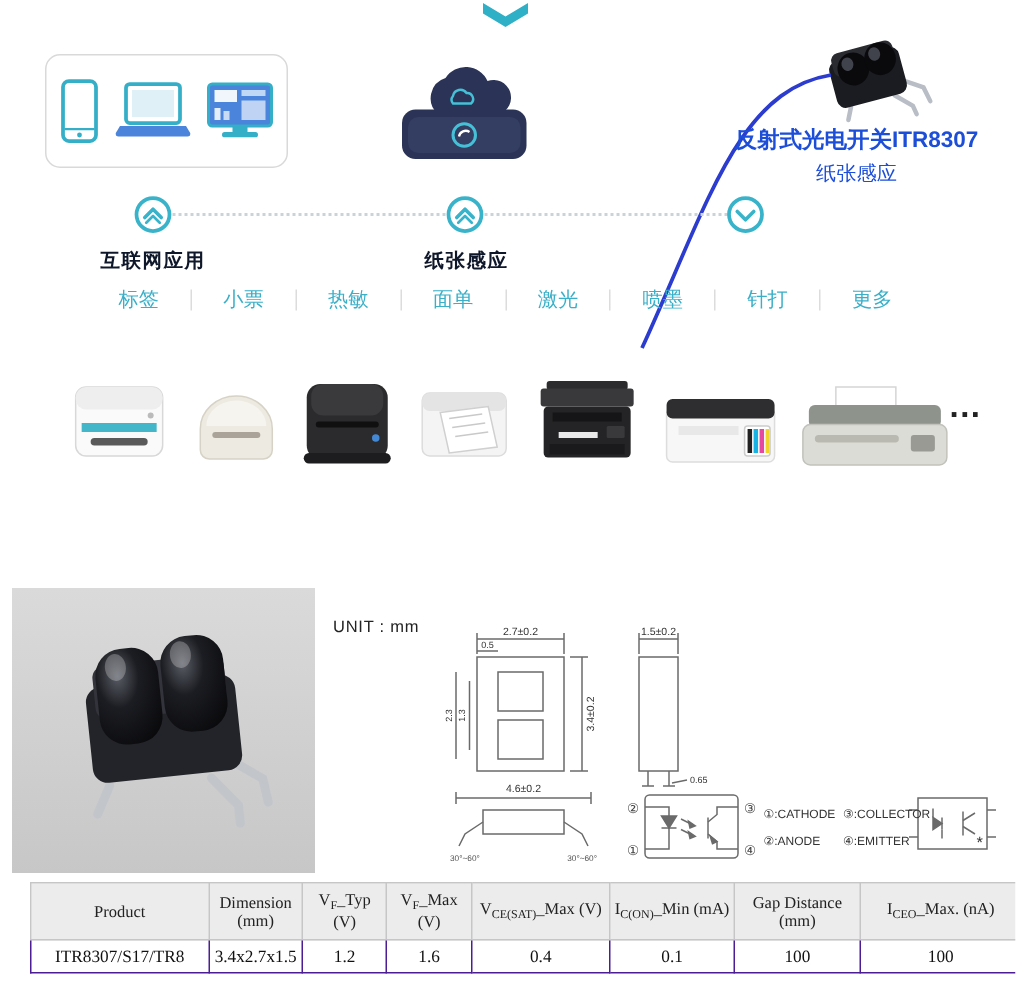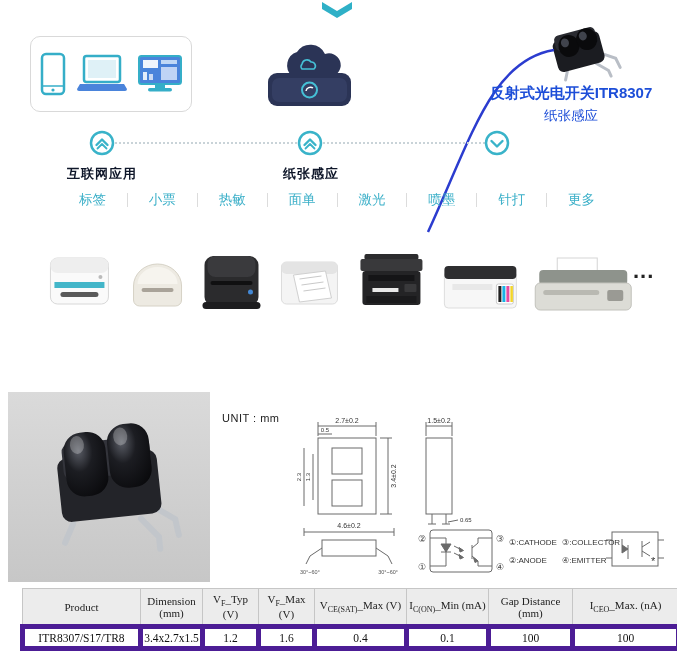--- a/index.html
+++ b/index.html
@@ -36,21 +36,21 @@
   .dim-sm { font-size:6px; fill:#333; }
   .dim-xs { font-size:5.5px; fill:#555; }
   .pin-num { font-size:9px; fill:#444; }
   .legend-txt { font-size:8px; fill:#333; }
   .draw-stroke { stroke:#6a6a6a; fill:none; stroke-width:1; }
 
   table.spec-table { left:20px; top:588px; width:661px; border-collapse:collapse;
                      font-family:"Liberation Serif","DejaVu Serif",serif; position:absolute; }
   table.spec-table th { background:#ececec; border:1px solid #c6c6c6; font-size:11px; font-weight:400;
                         height:38px; text-align:center; vertical-align:middle; padding:2px; color:#222; }
-  table.spec-table td { border:5px solid #4c1d95; font-size:11.5px; height:22px; text-align:center;
+  table.spec-table td { border:1px solid #4c1d95; font-size:11.5px; height:22px; text-align:center;
                         vertical-align:middle; color:#111; }
   table.spec-table sub { font-size:8px; }
 </style>
 </head>
 <body>
 
 <div id="screen">
 
   <svg class="abs" style="left:322px; top:2px;" width="30" height="16" viewBox="0 0 30 16">
     <polygon points="0,0 15,9 30,0 30,7 15,16 0,7" fill="#2fb0c7"></polygon>

